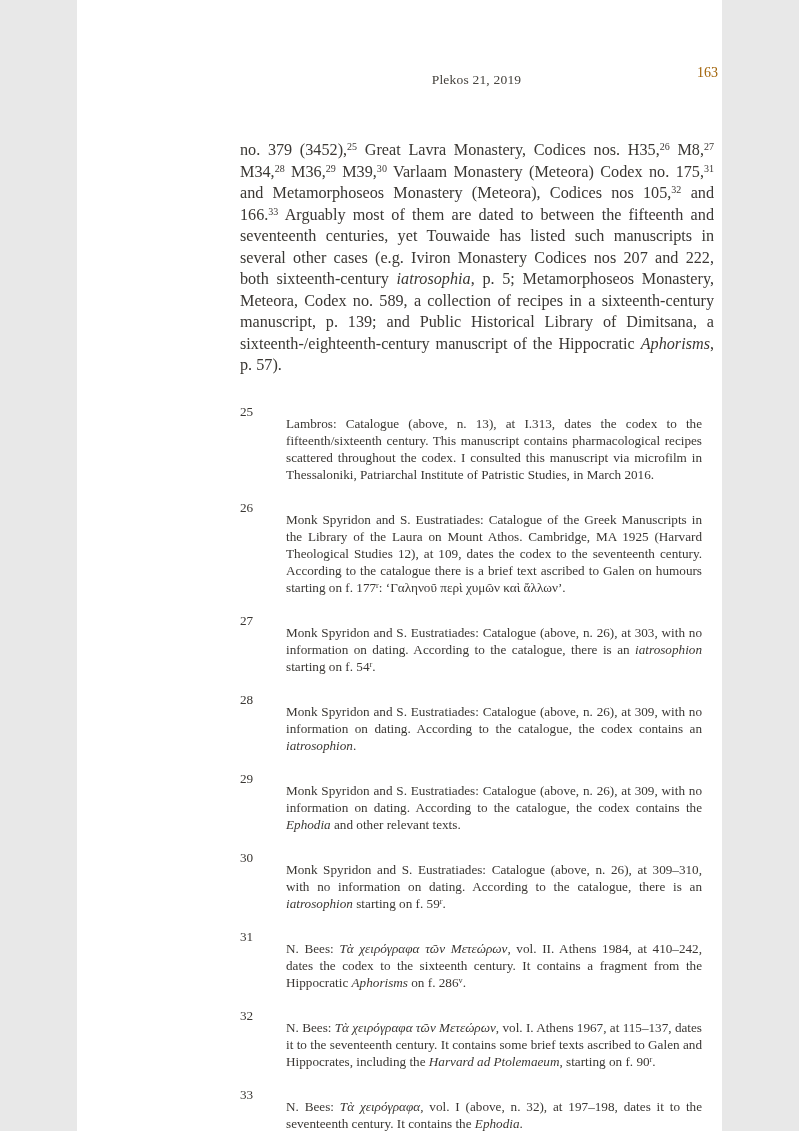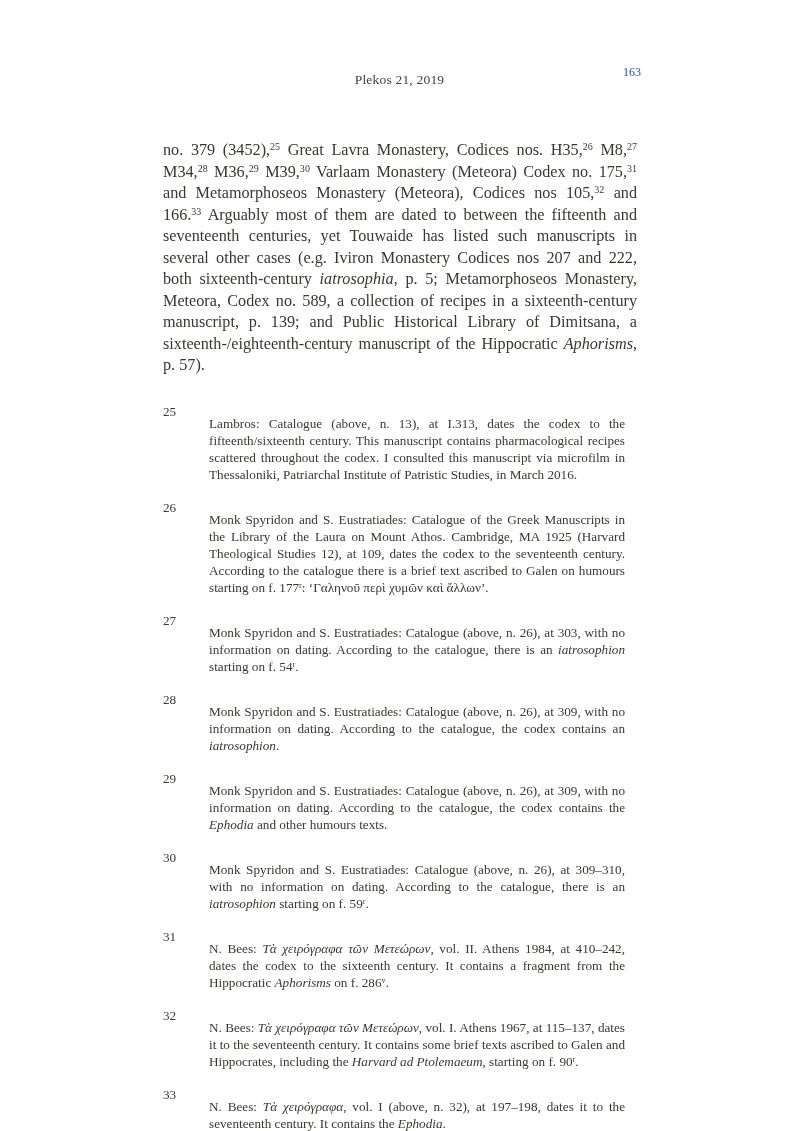--- a/index.html
+++ b/index.html
@@ -1,31 +1,31 @@
 <!DOCTYPE html>
 <html><head>
 <meta charset="utf-8">
 <style>
   html,body{margin:0;padding:0;background:#e8e8e8;}
   .page{
     position:relative;
-    width:799px;height:1131px;
+    width:645px;height:1131px;
     background:#ffffff;
     font-family:"Liberation Serif", "DejaVu Serif", serif;
     color:#3a3733;
     margin:0 auto;
     overflow:hidden;
   }
   .running-head{
     position:absolute;top:72px;left:0;width:799px;
     text-align:center;font-size:13.5px;letter-spacing:0.2px;color:#45423d;
   }
   .page-number{
     position:absolute;top:65px;left:560px;width:81px;
-    text-align:right;font-size:12px;color:#1d4ed8;
+    text-align:right;font-size:14px;color:#a16207;
   }
   .body-text{
     position:absolute;top:140px;left:163px;width:474px;
     font-size:16.2px;line-height:21.5px;
     text-align:justify;text-justify:inter-word;
     margin:0;
   }
   .footnotes{
     position:absolute;top:403px;left:163px;width:474px;
     font-size:13.2px;line-height:17px;
@@ -69,21 +69,21 @@
       <p class="fn-text"><span>Monk Spyridon and S. Eustratiades: Catalogue (above, n. 26), at 303, with no information on dating. According to the catalogue, there is an </span><i>iatrosophion</i><span> starting on f. 54</span><sup>r</sup><span>.</span></p>
     </div>
 
     <div class="footnote">
       <span class="fn-num">28</span>
       <p class="fn-text"><span>Monk Spyridon and S. Eustratiades: Catalogue (above, n. 26), at 309, with no information on dating. According to the catalogue, the codex contains an </span><i>iatrosophion</i><span>.</span></p>
     </div>
 
     <div class="footnote">
       <span class="fn-num">29</span>
-      <p class="fn-text"><span>Monk Spyridon and S. Eustratiades: Catalogue (above, n. 26), at 309, with no information on dating. According to the catalogue, the codex contains the </span><i>Ephodia</i><span> and other humours texts.</span></p>
+      <p class="fn-text"><span>Monk Spyridon and S. Eustratiades: Catalogue (above, n. 26), at 309, with no information on dating. According to the catalogue, the codex contains the </span><i>Ephodia</i><span> and other relevant texts.</span></p>
     </div>
 
     <div class="footnote">
       <span class="fn-num">30</span>
       <p class="fn-text"><span>Monk Spyridon and S. Eustratiades: Catalogue (above, n. 26), at 309–310, with no information on dating. According to the catalogue, there is an </span><i>iatrosophion</i><span> starting on f. 59</span><sup>r</sup><span>.</span></p>
     </div>
 
     <div class="footnote">
       <span class="fn-num">31</span>
       <p class="fn-text"><span>N. Bees: </span><i>Τὰ χειρόγραφα τῶν Μετεώρων</i><span>, vol. II. Athens 1984, at 410–242, dates the codex to the sixteenth century. It contains a fragment from the Hippocratic </span><i>Aphorisms</i><span> on f. 286</span><sup>v</sup><span>.</span></p>

